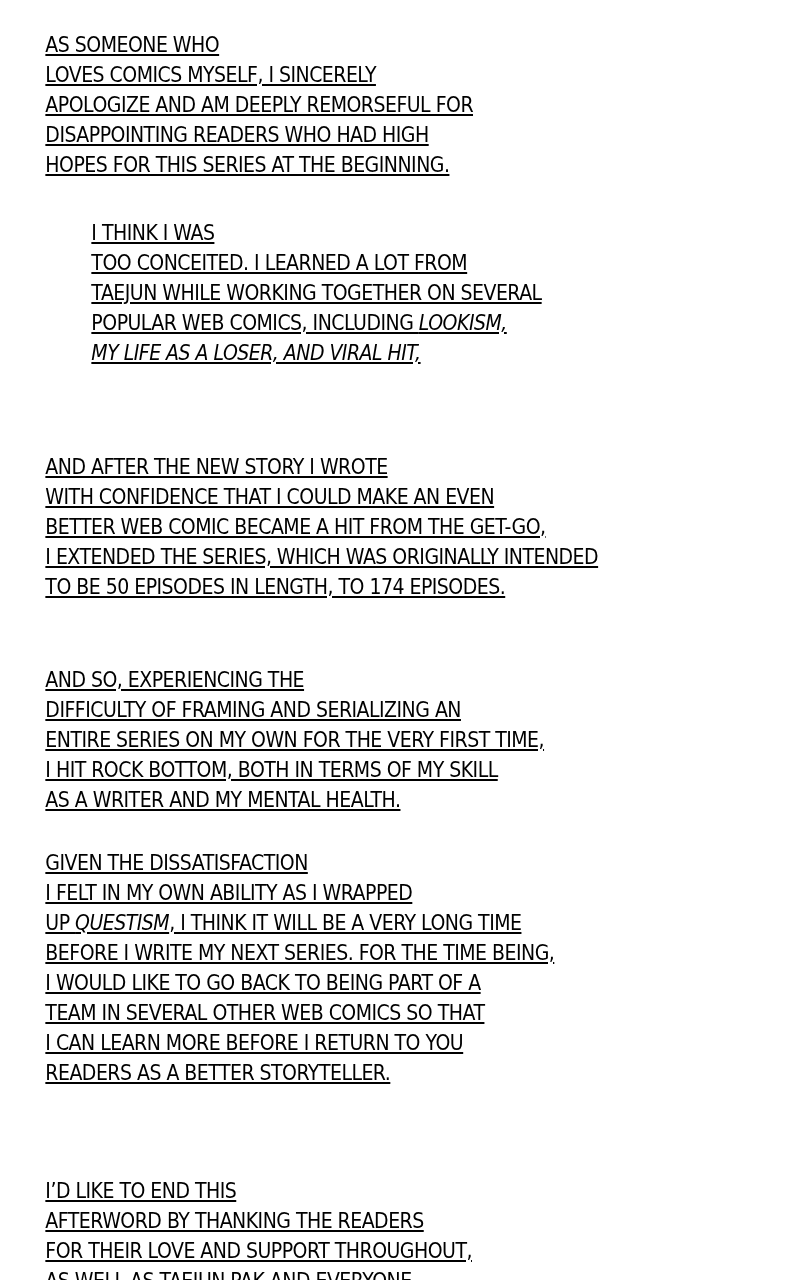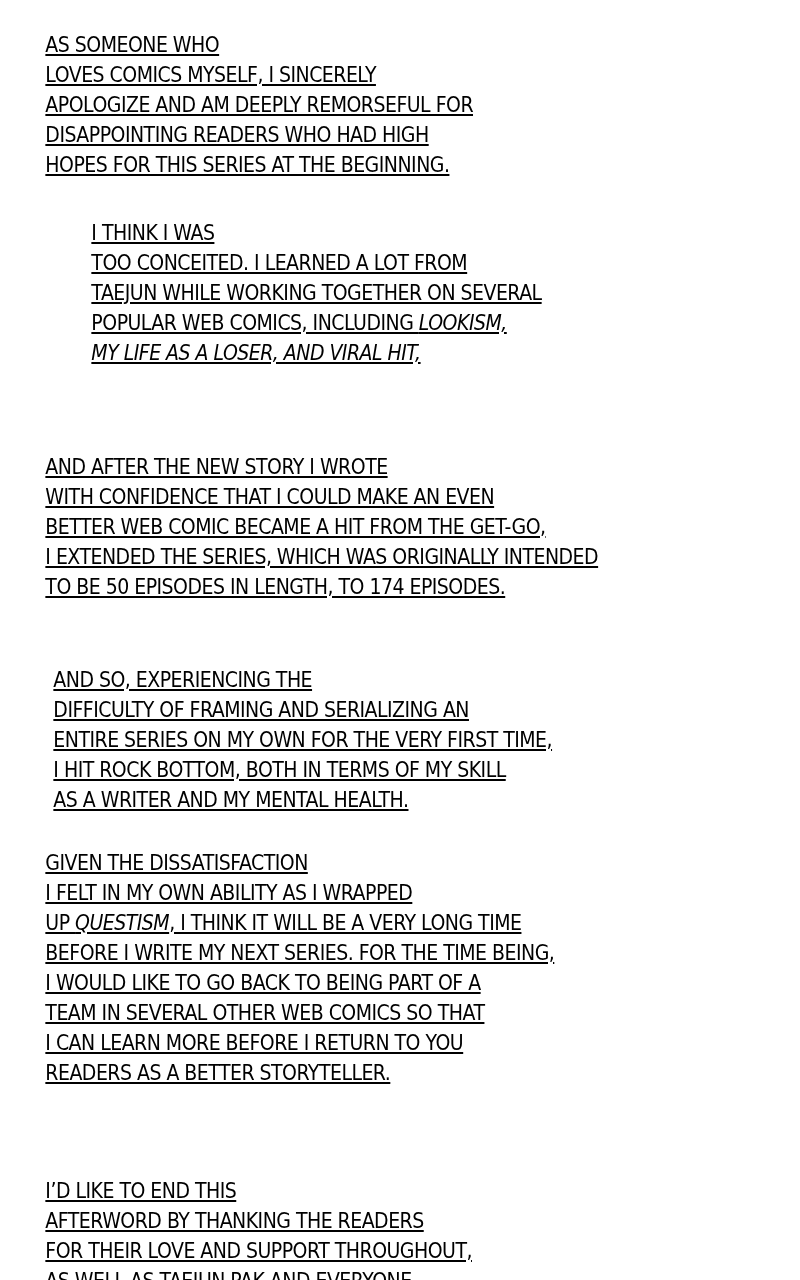--- a/index.html
+++ b/index.html
@@ -59,21 +59,21 @@
       <span class="line"><span>POPULAR WEB COMICS, INCLUDING </span><i>LOOKISM,</i></span>
       <span class="line"><i>MY LIFE AS A LOSER, AND VIRAL HIT,</i></span>
     </div>
   <div class="para" style="top:436px;margin-top:16px;">
       <span class="line"><span>AND AFTER THE NEW STORY I WROTE</span></span>
       <span class="line"><span>WITH CONFIDENCE THAT I COULD MAKE AN EVEN</span></span>
       <span class="line"><span>BETTER WEB COMIC BECAME A HIT FROM THE GET-GO,</span></span>
       <span class="line"><span>I EXTENDED THE SERIES, WHICH WAS ORIGINALLY INTENDED</span></span>
       <span class="line"><span>TO BE 50 EPISODES IN LENGTH, TO 174 EPISODES.</span></span>
     </div>
-  <div class="para" style="top:665px;padding-left:8px;">
+  <div class="para" style="top:665px;">
       <span class="line"><span>AND SO, EXPERIENCING THE</span></span>
       <span class="line"><span>DIFFICULTY OF FRAMING AND SERIALIZING AN</span></span>
       <span class="line"><span>ENTIRE SERIES ON MY OWN FOR THE VERY FIRST TIME,</span></span>
       <span class="line"><span>I HIT ROCK BOTTOM, BOTH IN TERMS OF MY SKILL</span></span>
       <span class="line"><span>AS A WRITER AND MY MENTAL HEALTH.</span></span>
     </div>
   <div class="para" style="top:848px;">
       <span class="line"><span>GIVEN THE DISSATISFACTION</span></span>
       <span class="line"><span>I FELT IN MY OWN ABILITY AS I WRAPPED</span></span>
       <span class="line"><span>UP </span><i>QUESTISM</i><span>, I THINK IT WILL BE A VERY LONG TIME</span></span>

